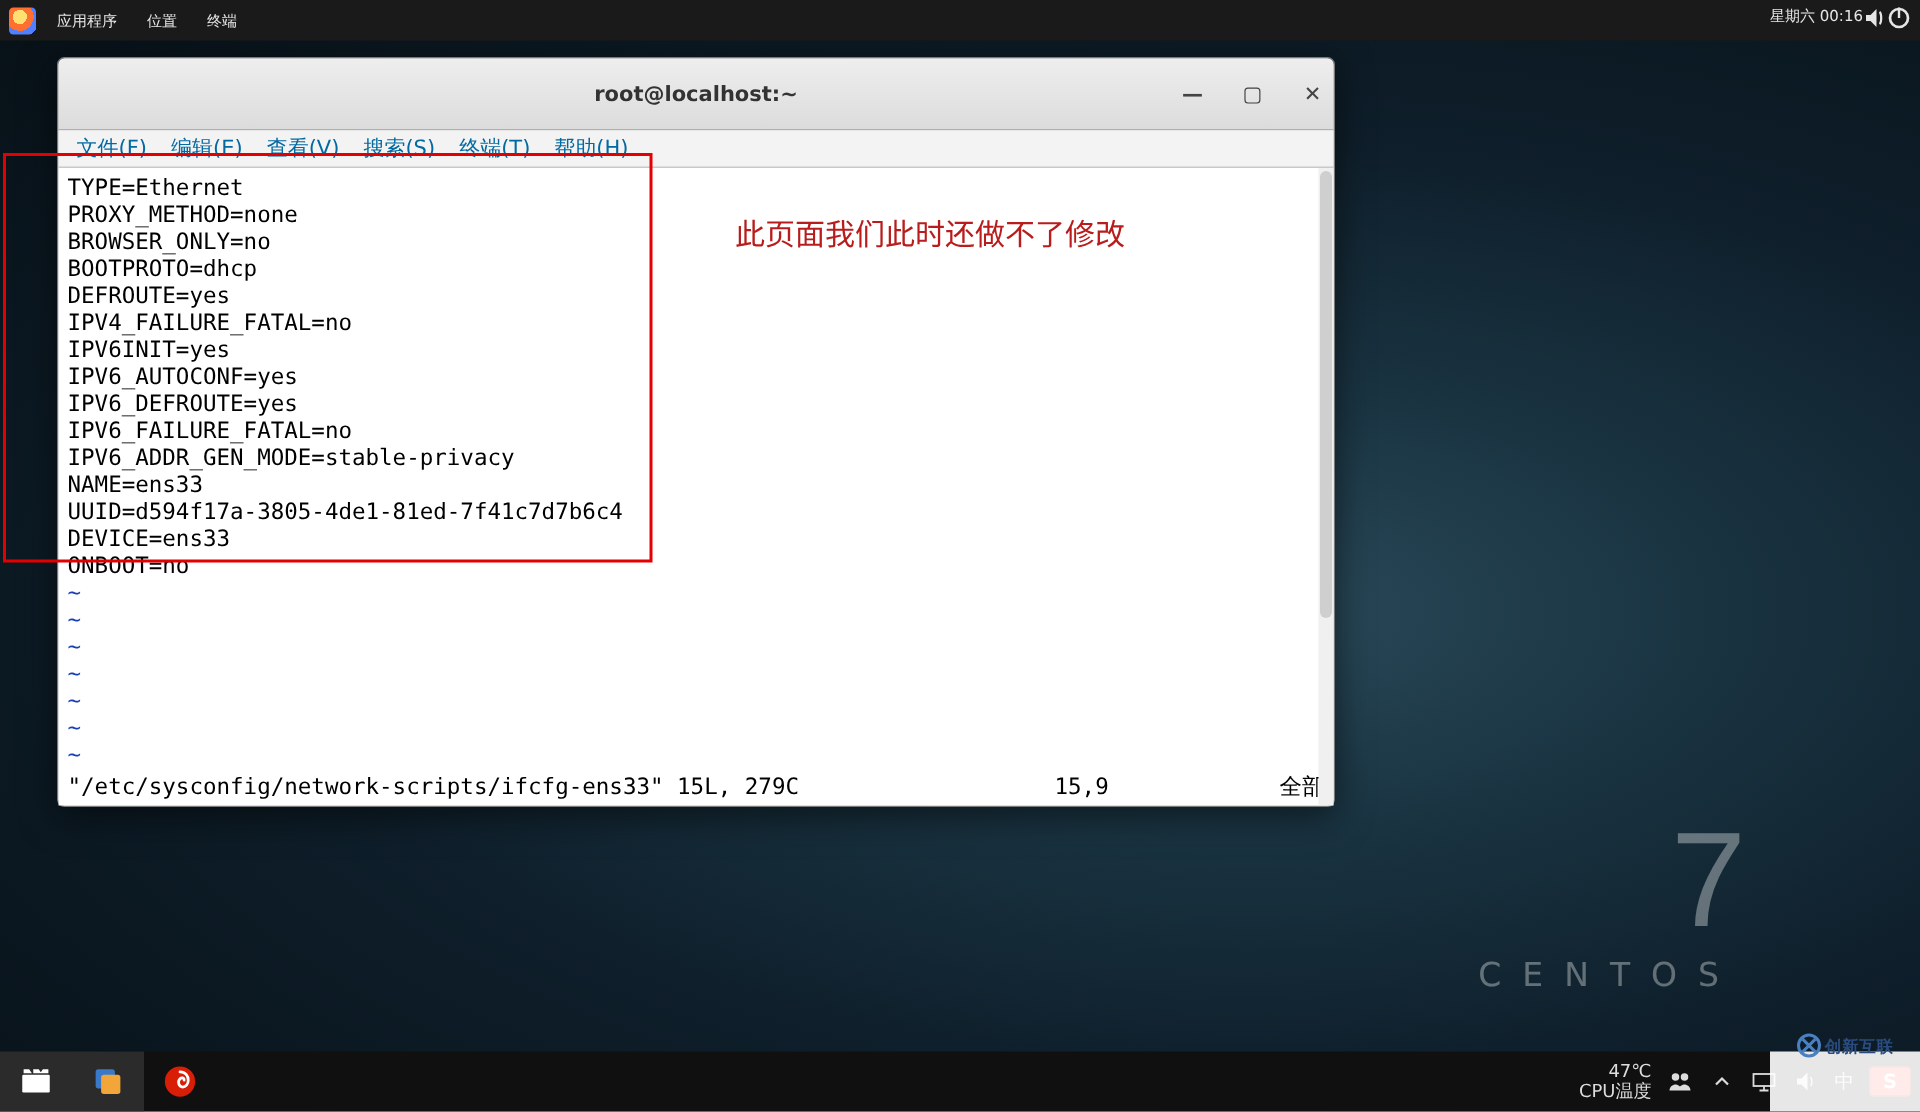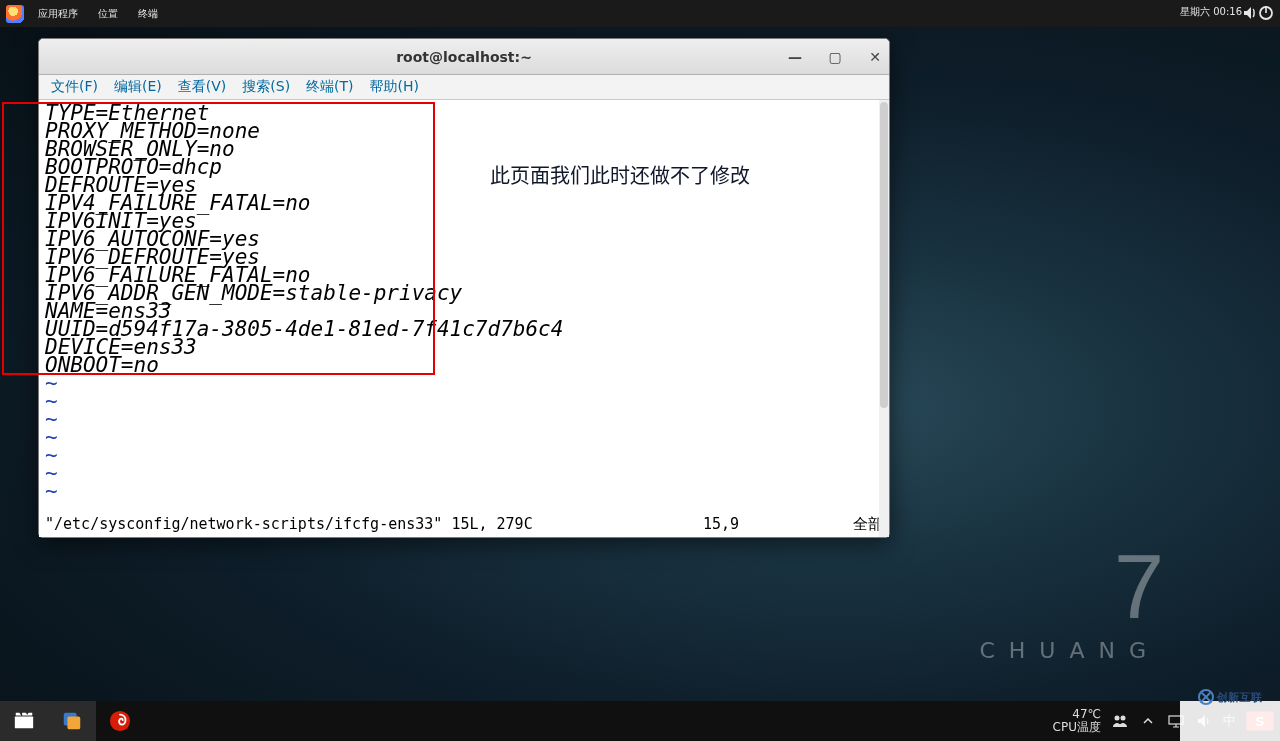--- a/index.html
+++ b/index.html
@@ -24,50 +24,50 @@
 .topbar .right { display: flex; align-items: flex-start; }
 .topbar svg { fill: #e6e6e6; }
 
 
 .window {
   position: absolute; left: 38px; top: 38px; width: 852px; height: 500px;
   background: #fff; border: 1px solid #7a7a7a; border-radius: 5px;
   box-shadow: 0 6px 24px rgba(0,0,0,.55); display: flex; flex-direction: column;
 }
 .titlebar {
-  height: 36px; background: linear-gradient(#eee,#dcdcdc);
+  height: 48px; background: linear-gradient(#eee,#dcdcdc);
   border-bottom: 1px solid #b0b0b0; border-radius: 5px 5px 0 0;
   display: flex; align-items: center; justify-content: center; position: relative;
   color: #333; font-weight: bold; font-size: 14px;
 }
 .titlebar .btns { position: absolute; right: 6px; top: 0; height: 100%;
   display: flex; align-items: center; gap: 24px; color: #444; font-size: 14px; }
 .titlebar .btns span { cursor: pointer; width: 16px; text-align: center; }
 
 .menubar {
   height: 25px; background: #f3f3f3; border-bottom: 1px solid #c9c9c9;
   display: flex; align-items: center; font-size: 14px; color: #0369a1; padding: 0 4px;
 }
 .menubar .m { padding: 0 8px; cursor: pointer; }
 
 .term {
   flex: 1; position: relative; background: #fff; overflow: hidden;
 }
 .term-inner {
   font-family: "DejaVu Sans Mono","Noto Sans Mono","Courier New",monospace;
-  font-size: 21px; line-height: 18px; white-space: pre; color: #000;
-  padding: 4px 6px 4px 6px; position: relative; font-style: italic;
+  font-size: 15px; line-height: 18px; white-space: pre; color: #000;
+  padding: 4px 6px 4px 6px; position: relative;
 }
 .redbox {
   position: absolute; left: 2px; top: 102px; width: 433px; height: 273px;
   border: 2px solid #e40000; pointer-events: none;
 }
 .annotation {
-  position: absolute; left: 490px; top: 140px; color: #0f172a;
-  font-size: 20px; font-family: "SimSun","Noto Sans CJK SC",serif; margin-top: 20px;
+  position: absolute; left: 490px; top: 140px; color: #b91c1c;
+  font-size: 20px; font-family: "SimSun","Noto Sans CJK SC",serif;
 }
 .tilde { color: #1a3fb2; }
 .statusline {
   position: absolute; left: 6px; right: 6px; bottom: 3px;
   font-family: "DejaVu Sans Mono","Courier New",monospace;
   font-size: 15px; color: #000; display: flex;
 }
 .statusline .path { flex: 0 0 auto; }
 .statusline .fill { flex: 1; }
 .statusline .pos { width: 120px; }
@@ -197,21 +197,21 @@
       <div class="thumb"></div>
     </div>
   </div>
 </div>
 
 <div class="redbox"></div>
 <div class="annotation">此页面我们此时还做不了修改</div>
 
 <div class="centos">
   <div class="seven">7</div>
-  <div class="name">CHUANG</div>
+  <div class="name">CENTOS</div>
 </div>
 
 <div class="taskbar">
   <div class="btn active">
     <svg width="22" height="22" viewBox="0 0 24 24" fill="#fff">
         <rect x="2" y="7" width="20" height="13" rx="1"></rect>
         <path d="M3 3h4l2 3H3zM10 3h4l2 3h-6zM17 3h4v3h-6z" fill="#fff"></path>
       </svg>
   </div>
   <div class="btn active">

